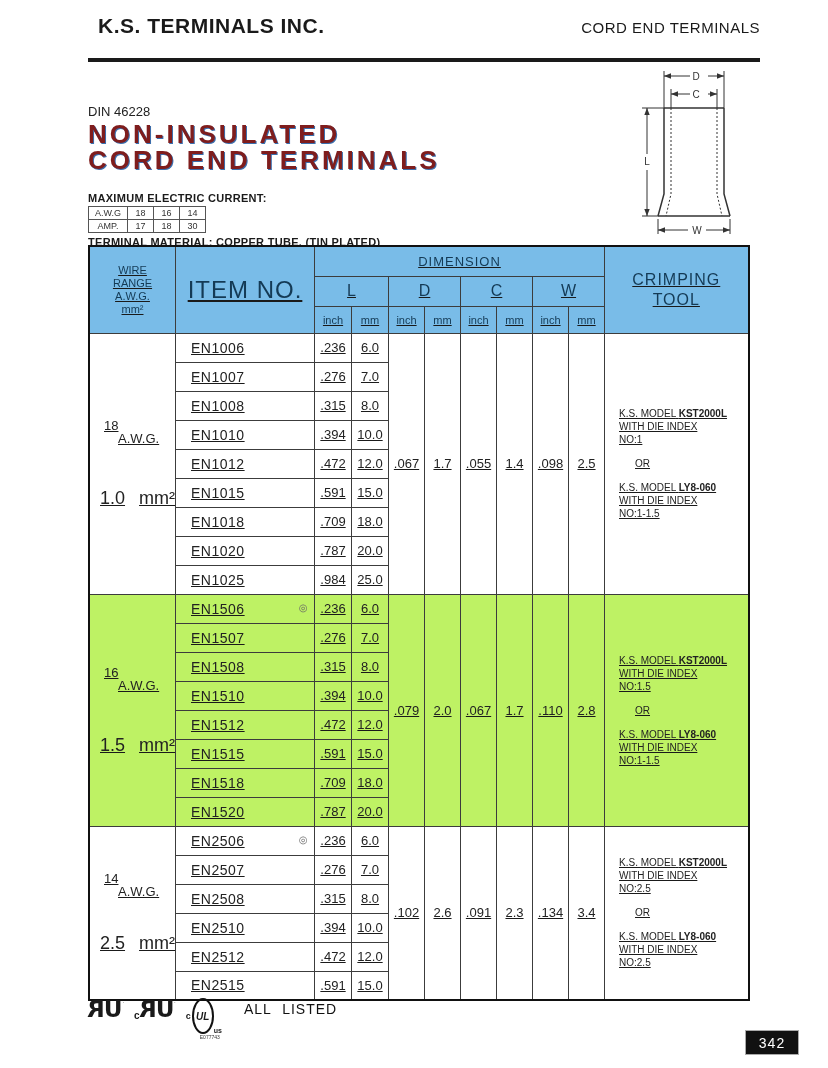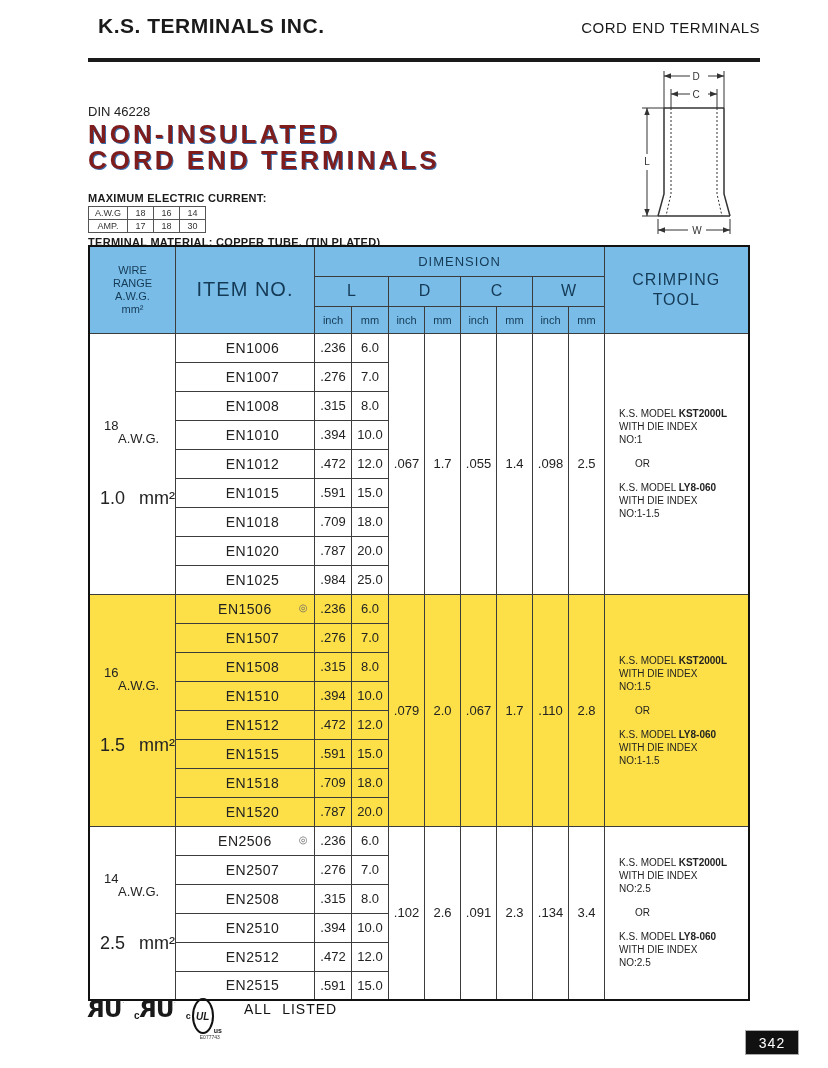--- a/index.html
+++ b/index.html
@@ -28,36 +28,36 @@
   .dim-text { font-size:10px; fill:#333; font-family:"Liberation Sans", sans-serif; }
 
   
   .current-block { position:absolute; left:88px; top:192px; }
   .bold-line { font-size:11px; font-weight:bold; letter-spacing:0.3px; }
   .mini-table { border-collapse:collapse; margin:2px 0 3px 0; }
   .mini-table td { border:1px solid #555; font-size:9px; text-align:center; padding:0 6px; height:13px; min-width:26px; color:#333; }
   .mini-table td:first-child { min-width:38px;border-radius:6px; }
 
   
-  .main-table-wrap { position:absolute; left:88px; top:245px; }
+  .main-table-wrap { position:absolute; left:88px; top:245px;text-decoration:underline; }
   table.main { border-collapse:collapse; table-layout:fixed; }
   table.main th, table.main td { border:1px solid #3c3c3c; }
   table.main { border:2px solid #111; }
   th.blue { background:#79bce8; font-weight:normal; }
   .hdr-wire { font-size:11px; line-height:13px; color:#143a55; }
-  .hdr-item { font-size:20px; letter-spacing:1px; color:#143a55; }
+  .hdr-item { font-size:24px; letter-spacing:1px; color:#143a55; }
   .hdr-dim { font-size:13px; letter-spacing:1px; color:#143a55; }
   .hdr-ldcw { font-size:16px; color:#143a55; }
   .hdr-unit { font-size:11px; color:#143a55; }
   .hdr-crimp { font-size:16px; letter-spacing:1px; line-height:20px; color:#143a55; }
-  td.item { font-size:14px; letter-spacing:0.5px; padding-left:15px; color:#222;text-align:center; }
+  td.item { font-size:14px; letter-spacing:0.5px; padding-left:15px; color:#222; }
   td.val { font-size:13px; text-align:center; color:#222; }
   tr.data-row { height:29px; }
   .sym { float:right; font-size:10px; color:#666; margin-right:6px; line-height:10px; margin-top:2px; }
-  .grp-gray td { background:#fde047; }
+  .grp-gray td { background:#bef264; }
   .wire-cell { vertical-align:middle; }
   .wire-inner { display:flex; flex-direction:column; justify-content:center; height:100%; padding:6px 0; }
   .wire-awg { font-size:13px; color:#222; margin-left:14px; }
   .awg2 { display:block; margin-left:14px; margin-top:-2px; }
   .wire-size { font-size:18px; color:#222; margin-left:10px; margin-top:42px; }
   .wire-size .unit { margin-left:14px; }
   .grp3 .wire-size { margin-top:30px; }
   .tool-cell { vertical-align:middle; }
   .tool { font-size:10px; line-height:13px; padding-left:14px; color:#222; }
   .tool b { font-size:10px; }

